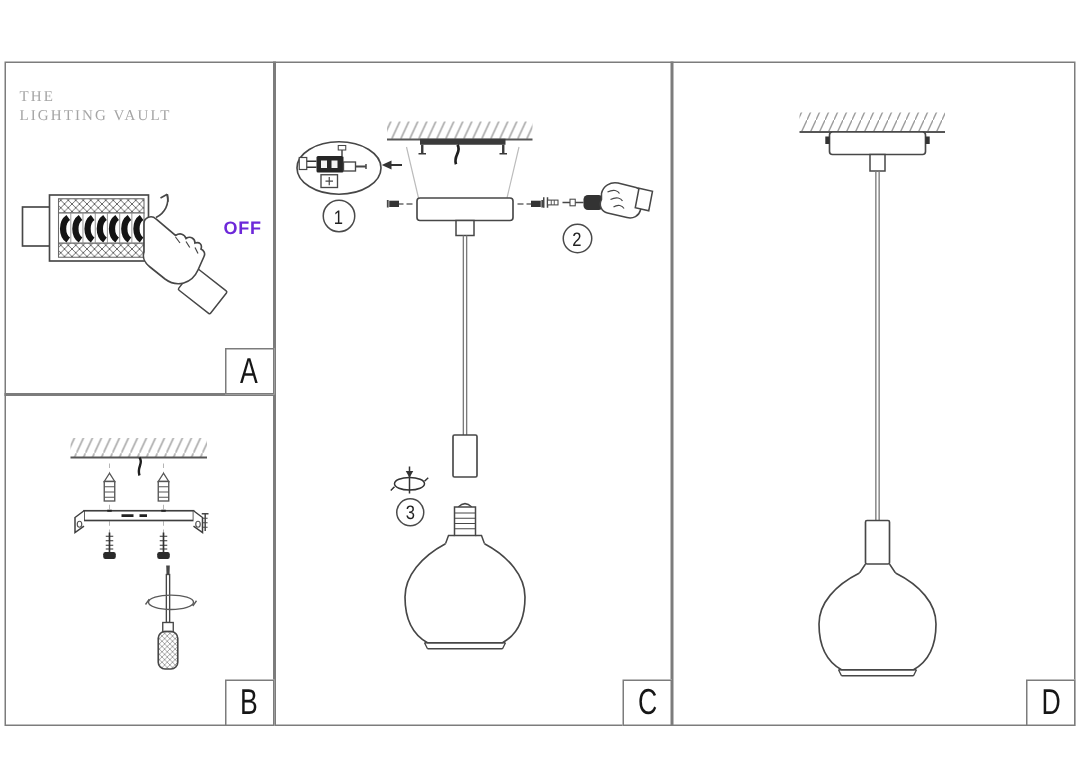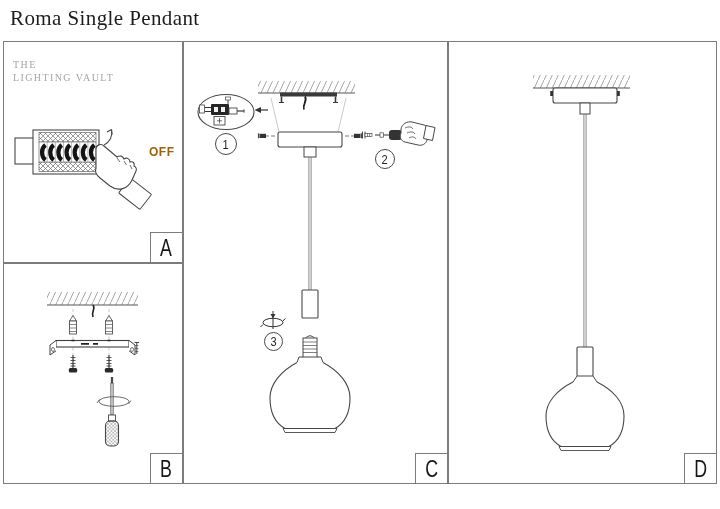--- a/index.html
+++ b/index.html
@@ -19,31 +19,30 @@
   .plabel span{font-size:24px;color:#161616;transform:scaleX(0.74);line-height:1;}
   .la{left:150px;top:232px;} .lb{left:150px;top:453px;}
   .lc{left:415px;top:453px;} .ld{left:684px;top:453px;}
   .step-circle{position:absolute;border:1.3px solid #4a4a4a;border-radius:50%;background:#fff;
           display:flex;align-items:center;justify-content:center;color:#222;box-sizing:border-box;}
   .step-circle span{font-size:13px;transform:scaleX(0.85);}
   .s1{left:215px;top:133px;width:22px;height:22px;}
   .s2{left:375px;top:149px;width:20px;height:20px;}
   .s3{left:264px;top:332px;width:19px;height:19px;}
   .off{position:absolute;left:149px;top:145px;font-size:12px;font-weight:600;
-       letter-spacing:0.5px;color:#a16207;}
+       letter-spacing:0.5px;color:#6d28d9;}
   svg{position:absolute;}
   .svga{left:3px;top:41px;} .svgb{left:3px;top:263px;}
   .svgc{left:183px;top:41px;} .svgd{left:448px;top:41px;}
 </style>
 </head>
 <body>
 
 <div class="page">
 
-  <div class="title">Roma Single Pendant</div>
 
   <div class="frame"></div>
   <div class="vline v1"></div>
   <div class="vline v2"></div>
   <div class="hline"></div>
 
   <div class="brand">
     <div>THE</div>
     <div>LIGHTING VAULT</div>
   </div>

